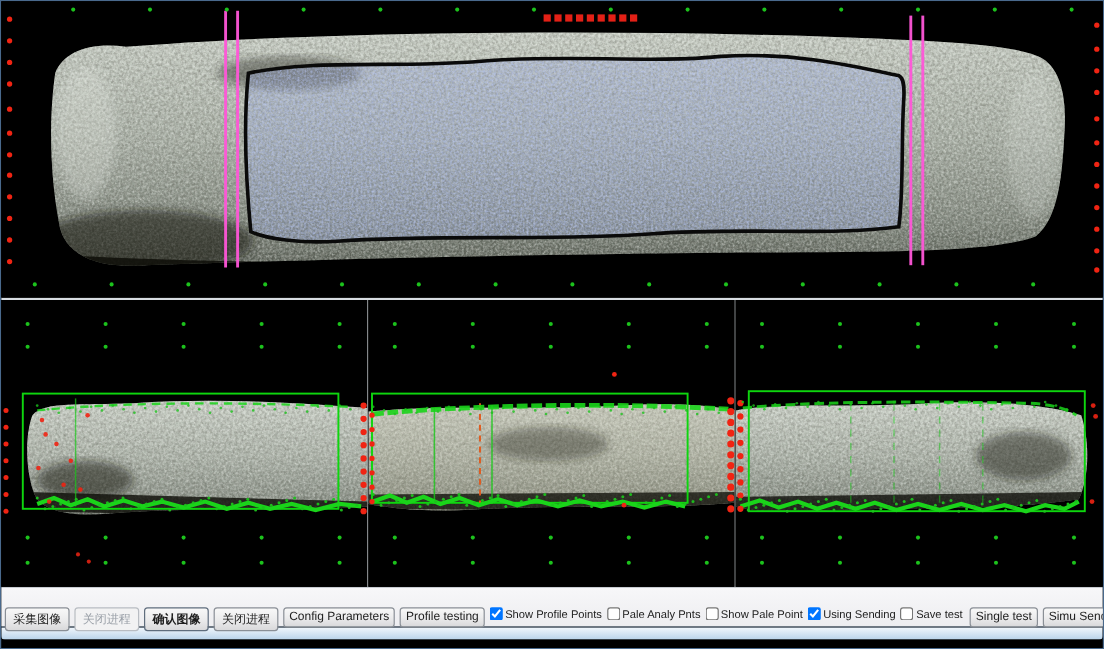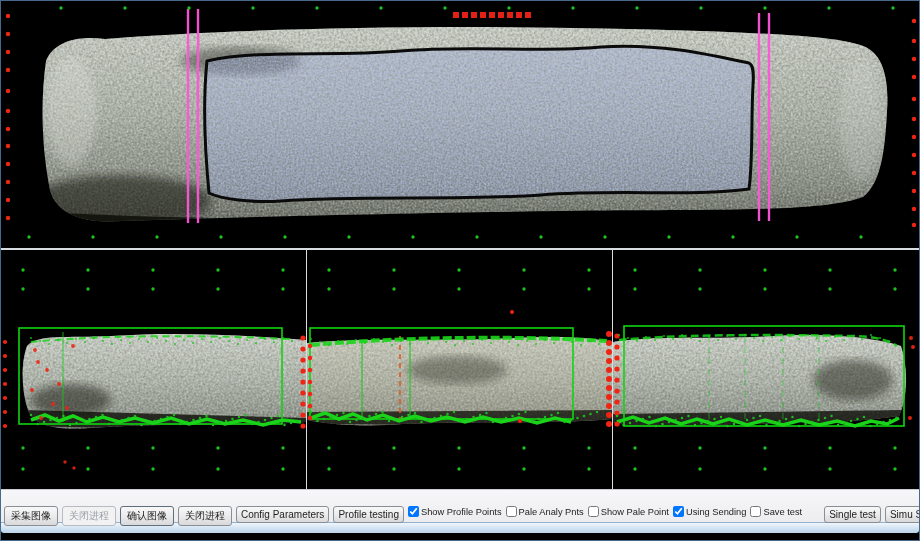--- a/index.html
+++ b/index.html
@@ -23,21 +23,21 @@
 .hdiv{height:2px;background:#d8dde2}
 .sub-row{height:239px;display:flex}
 .sub{height:239px;background:#000;position:relative}
 .vdiv{width:2px;background:#d8dde2}
 .redmarks{position:absolute;left:452px;top:11px;display:flex;gap:3px;z-index:6}
 .redmarks span{width:6px;height:6px;background:#e32016;display:block}
 .toolbar{height:27px;background:linear-gradient(#f7f7f9,#ededf0);border-top:1px solid #c9ccd2;display:flex;align-items:flex-start;padding:16px 3px;gap:4px;white-space:nowrap}
 .btn{font-size:10px;padding:2px 6px;border:1px solid #8a8f96;border-radius:3px;background:linear-gradient(#f8f8f8,#ececed 50%,#d9d9db);color:#1d1d1d;white-space:nowrap;font-family:inherit}
 .btn.en{font-size:10px;padding:2px 4px}
 .btn:disabled{color:#9aa0a8;border-color:#b8bcc2;background:#f2f2f3}
-.btn.emph{font-weight:normal;border-color:#5f6d7d}
+.btn.emph{font-weight:bold;border-color:#5f6d7d}
 .cbx{display:flex;align-items:center;gap:2px;font-size:9.3px;color:#222}
 .cbx input{width:11px;height:11px;margin:0}
 .logo{margin-left:4px}
 .bottom-strip{height:11px;background:linear-gradient(#f0f6fc,#b9d3ea);border-top:1px solid #8fb0cf;border-radius:0 0 3px 3px}
 svg{display:block}
 </style>
 </head>
 <body>
 
 <svg width="0" height="0" style="position:absolute" xmlns="http://www.w3.org/2000/svg" aria-hidden="true">
@@ -627,21 +627,21 @@
     </label>
     <label class="cbx">
       <input type="checkbox" checked="" style="">
       <span>Using Sending</span>
     </label>
     <label class="cbx">
       <input type="checkbox" style="">
       <span>Save test</span>
     </label>
 
-    <button class="btn en" style="margin-left:18px">Single test</button>
+    <button class="btn en" style="margin-left:2px">Single test</button>
     <button class="btn en">Simu Sending Signal</button>
 
     <svg class="logo" width="26" height="16" viewBox="0 0 26 16" xmlns="http://www.w3.org/2000/svg">
       <path d="M3,7 L13,1 L11,7 Z" fill="#1a66b8"></path>
       <path d="M22,3 L15,13 L24,11 Z" fill="#5ba0dc"></path>
       <path d="M12,9 L18,15 L10,13 Z" fill="#2b7fd4"></path>
     </svg>
 
   </div>
 

